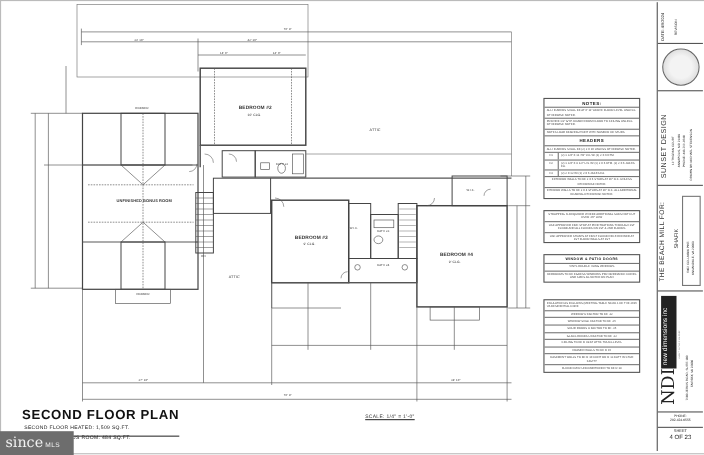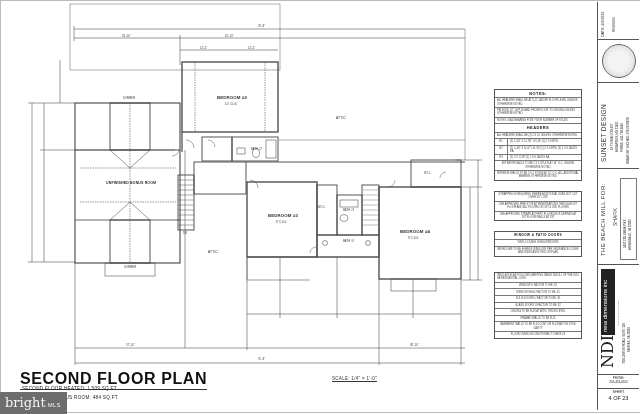--- a/index.html
+++ b/index.html
@@ -5,21 +5,21 @@
   html, body { margin:0; padding:0; background:#ffffff; }
   body { width:640px; height:414px; position:relative; overflow:hidden; font-family:"Liberation Sans", sans-serif; color:#222; }
   .sheet { position:absolute; left:0; top:0; width:640px; height:414px; background:#fff; }
   .sheet-border-top { position:absolute; left:0; top:0; width:640px; height:1px; background:#bbb; }
   .sheet-border-left { position:absolute; left:0; top:0; width:1px; height:414px; background:#bbb; }
   .sheet-border-bottom { position:absolute; left:0; top:412px; width:640px; height:1px; background:#bbb; }
   svg.plan { position:absolute; left:0; top:0; }
   .lbl { position:absolute; font-size:3.4px; letter-spacing:0.1px; white-space:nowrap; color:#333; }
   .room { font-size:4.4px; font-weight:bold; }
   .roomsub { font-size:3px; }
-  .title { position:absolute; left:20px; top:370px; font-size:16px; font-weight:bold; letter-spacing:0.6px; color:#111; border-bottom:1px solid #333; padding-bottom:1px; }
+  .title { position:absolute; left:20px; top:370px; font-size:12px; font-weight:bold; letter-spacing:0.6px; color:#111; border-bottom:1px solid #333; padding-bottom:12px; }
   .scale { position:absolute; left:332px; top:376px; font-size:4.5px; letter-spacing:0.3px; color:#333; border-bottom:0.6px solid #333; }
   .sub1 { position:absolute; left:22px; top:386px; font-size:4.6px; letter-spacing:0.3px; color:#222; }
   .sub2 { position:absolute; left:22px; top:395px; font-size:4.6px; letter-spacing:0.3px; color:#222; }
   
   .panel { position:absolute; left:494px; width:86px; border:0.8px solid #555; background:#fff; font-size:2.6px; color:#444; }
   .panel .row { border-bottom:0.6px solid #777; padding:1.2px 2px; text-align:center; line-height:3.2px; }
   .panel .row:last-child { border-bottom:none; }
   .panel .hd { font-size:4px; font-weight:bold; letter-spacing:0.4px; color:#222; padding:2px; }
   .panel .left { text-align:left; }
   .panel .hrow { display:flex; border-bottom:0.6px solid #777; }
@@ -283,14 +283,14 @@
       <div style="margin-top:2px;">PHONE:</div>
       <div>202-424-6555</div>
     </div>
 
     <div class="tb-cell" style="top:386px;height:22px;text-align:center;border-bottom:none;">
       <div style="font-size:3.6px;margin-top:2px;">SHEET</div>
       <div style="font-size:5.5px;margin-top:1px;">4 OF 23</div>
     </div>
   </div>
 
-  <div class="bright"><span>bright</span><span class="mls">MLS</span></div>
+  <div class="bright"><span>since</span><span class="mls">MLS</span></div>
 </div>
 
 </body></html>

